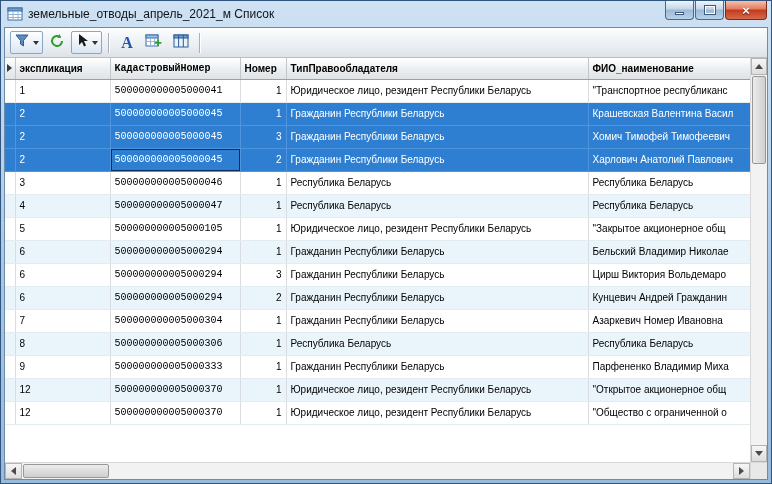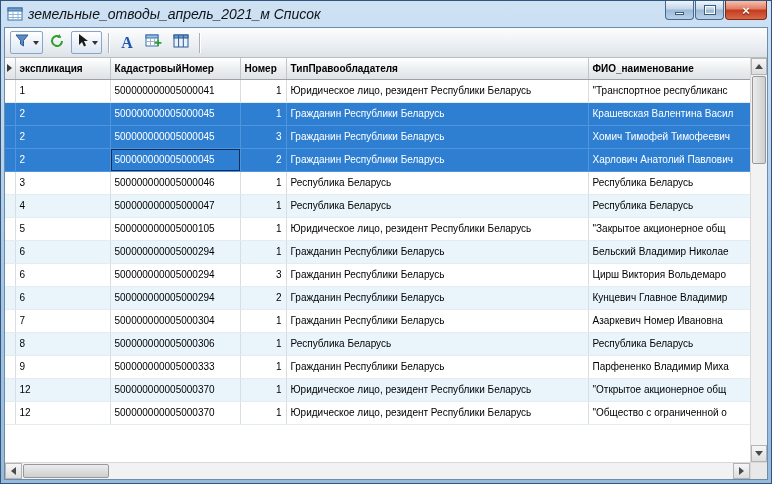--- a/index.html
+++ b/index.html
@@ -4,21 +4,21 @@
 <style>
   * { box-sizing: border-box; margin:0; padding:0; }
   html,body { width:772px; height:484px; overflow:hidden; font-family:"Liberation Sans",sans-serif; background:#9db8d2; }
 
   .window { width:772px; height:484px; border:1px solid #30557f; padding:0 3px 3px 3px;
             background:linear-gradient(#cfe2f4,#a6c6e4 60%,#98bad9); display:flex; flex-direction:column; overflow:hidden; }
 
   
   .titlebar { height:26px; display:flex; align-items:flex-start; gap:5px; padding:0 1px; }
   .tb-left { display:flex; align-items:center; gap:5px; height:26px; }
-  .title { font-size:14px; color:#101418; white-space:nowrap;font-style:italic; }
+  .title { font-size:12px; color:#101418; white-space:nowrap; }
   .win-icon { width:16px; height:16px; display:inline-flex; margin-left:2px; }
   .win-buttons { margin-left:auto; display:flex; gap:1px; }
   .wbtn { width:29px; height:19px; border:1px solid #48688c; border-top:none; border-radius:0 0 4px 4px;
           background:linear-gradient(#eef6fc,#c2d6e9 45%,#9db9d6 50%,#b9d2e8); display:flex; align-items:center; justify-content:center; cursor:default; }
   .wbtn.close { width:42px; background:linear-gradient(#f6c0ae,#e07b5e 45%,#c43a1d 50%,#d6694a); border-color:#7e2a16; }
   .g-min { width:9px; height:3px; background:#fff; border:1px solid #3c5a7a; margin-top:7px; }
   .g-max { width:10px; height:8px; border:1px solid #fff; box-shadow:0 0 0 1px #3c5a7a; background:transparent; }
   .g-close { color:#fff; font-size:13px; font-weight:bold; line-height:1; text-shadow:0 1px 1px #5a1408; }
 
   
@@ -35,21 +35,21 @@
 
   
   .grid-area { flex:1; min-height:0; display:flex; overflow:hidden; }
   .grid-scroll { flex:1; overflow:hidden; }
   table { border-collapse:collapse; table-layout:fixed; width:745px; font-size:10px; color:#000;padding-left:8px; }
   th { background:linear-gradient(#ffffff,#eceff1 50%,#dfe3e6); border-right:1px solid #c2c6ca; border-bottom:1px solid #9aa0a6;
        font-weight:bold; text-align:left; height:21px; padding:0 4px; white-space:nowrap; overflow:hidden; }
   td { border-right:1px solid #d9dde0; border-bottom:1px solid #e3ecf1; height:22px; line-height:22px; padding:0 4px;
        white-space:nowrap; overflow:hidden; background:#fff; }
   th.gutter, td.gutter { width:10px; padding:0; }
-  .col0 { width:95px; } .col1 { width:130px; } .col2 { width:46px;margin-top:32px; } .col3 { width:302px; } .col4 { width:162px; }
+  .col0 { width:95px; } .col1 { width:130px;font-family:Liberation Mono, monospace; } .col2 { width:46px;margin-top:32px; } .col3 { width:302px; } .col4 { width:162px; }
   td.col2 { text-align:right; }
   tr.alt td { background:#e9f5fb; }
   tr.sel td { background:#2e7fd2; color:#fff; border-bottom-color:#4f95de; border-right-color:#4f95de; }
   td.focus { box-shadow: inset 0 0 0 1px #0b2d5c; }
   .tri { width:0; height:0; border-top:4px solid transparent; border-bottom:4px solid transparent; border-left:5px solid #3a3a3a; margin-left:2px; display:inline-block; }
 
   
   .vscroll { flex:0 0 17px; background:#f2f2f2; border-left:1px solid #d8d8d8; display:flex; flex-direction:column; }
   .sbtn { flex:0 0 17px; background:linear-gradient(#f6f6f6,#dddddd); border:1px solid #b4b4b4; display:flex; align-items:center; justify-content:center; }
   .vthumb { height:88px; margin:1px; background:linear-gradient(90deg,#ececec,#cfcfcf); border:1px solid #989898; border-radius:2px; }
@@ -235,21 +235,21 @@
                 <td class="col2">3</td>
                 <td class="col3">Гражданин Республики Беларусь</td>
                 <td class="col4">Цирш Виктория Вольдемаро</td>
               </tr>
               <tr class="alt">
                 <td class="gutter"></td>
                 <td class="col0">6</td>
                 <td class="col1">500000000005000294</td>
                 <td class="col2">2</td>
                 <td class="col3">Гражданин Республики Беларусь</td>
-                <td class="col4">Кунцевич Главное Владимир</td>
+                <td class="col4">Кунцевич Андрей Гражданин</td>
               </tr>
               <tr class="">
                 <td class="gutter"></td>
                 <td class="col0">7</td>
                 <td class="col1">500000000005000304</td>
                 <td class="col2">1</td>
                 <td class="col3">Гражданин Республики Беларусь</td>
                 <td class="col4">Азаркевич Номер Ивановна</td>
               </tr>
               <tr class="alt">

